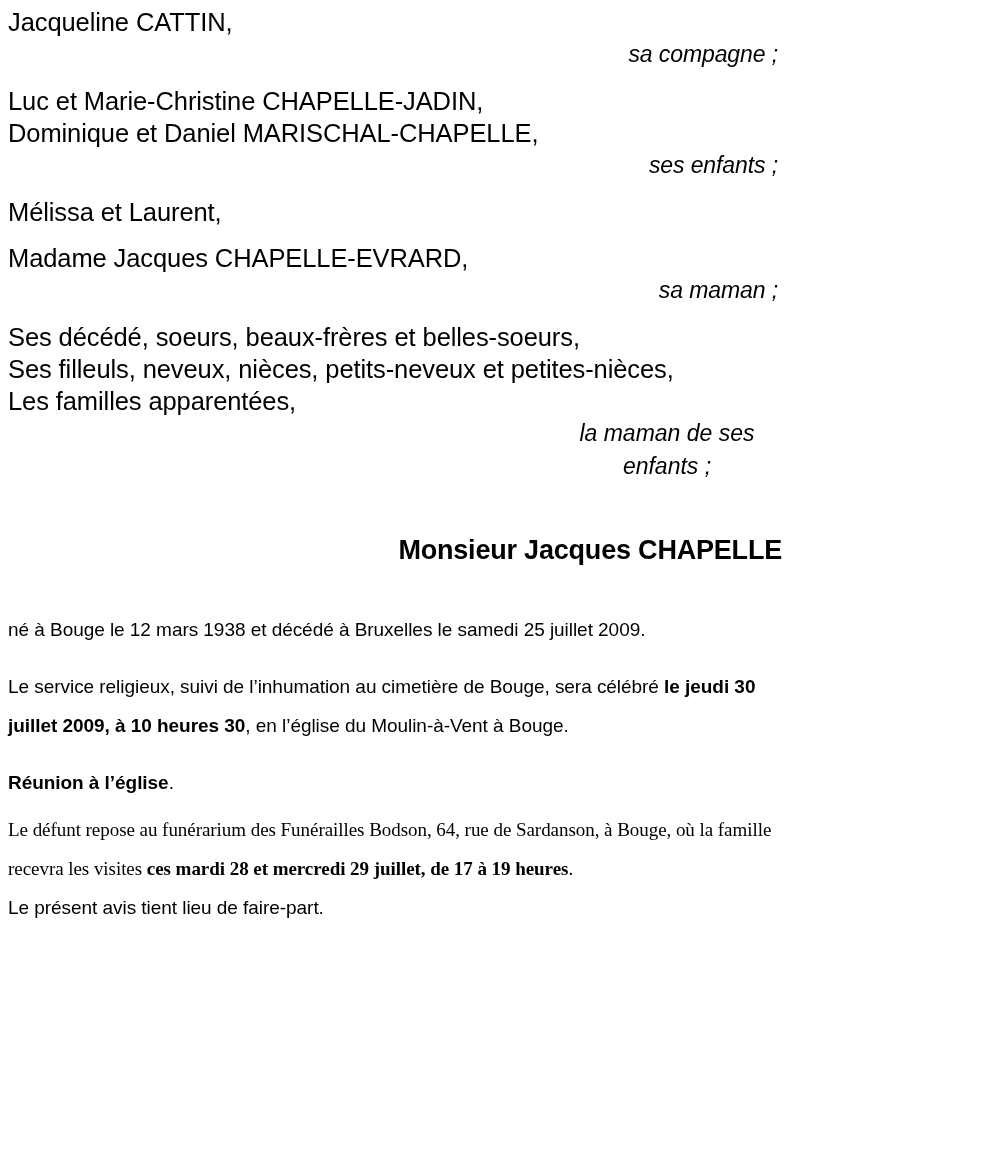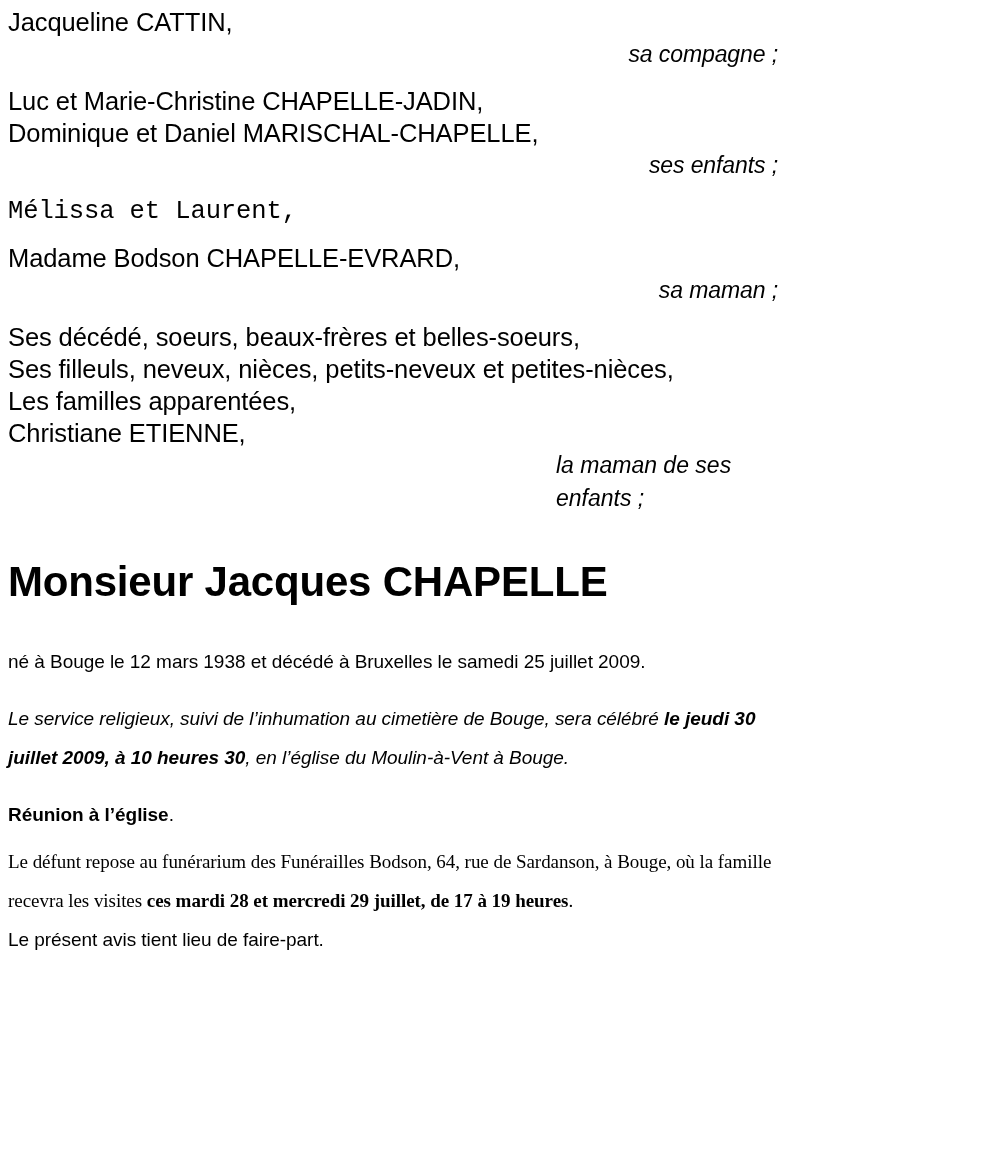--- a/index.html
+++ b/index.html
@@ -49,67 +49,68 @@
   .rel-label {
     display: inline;
     font-style: italic;
     font-size: 23px;
     line-height: 33px;
     letter-spacing: -0.1px;
     text-align: center;
   }
   .rel-label-wrap {
     display: block;
-    text-align: left;
+    text-align: center;
     padding-right: 4px;
     max-width: 222px;
     margin-left: auto;
     font-style: italic;
     font-size: 23px;
     line-height: 33px;
   }
 
   
   .rel-group.g1 { margin-bottom: 14px; }
   .rel-group.g2 { margin-bottom: 14px; }
-  .rel-group.g3 { margin-bottom: 14px; font-family: Liberation Mono, monospace; }
+  .rel-group.g3 { margin-bottom: 14px; }
   .rel-group.g4 { margin-bottom: 14px; }
   .rel-group.g5 { margin-bottom: 0; }
 
   
   .intro-line {
     display: block;
     font-size: 25.5px;
     line-height: 32px;
     margin-top: 10px;
     white-space: nowrap;
   }
 
   
   .headline {
     display: block;
     font-weight: bold;
-    font-size: 42px;
+    font-size: 27px;
     line-height: 42px;
     letter-spacing: -0.2px;
     margin: 46px 0 0 0;
     white-space: nowrap;
+    text-align: right;
   }
 
   
   .para {
     display: block;
     font-size: 19px;
     line-height: 39px;
     letter-spacing: -0.05px;
     max-width: 945px;
     margin: 0;
   }
   .para.p1 { margin-top: 39px; }
-  .para.p2 { margin-top: 18px; font-style: italic; }
+  .para.p2 { margin-top: 18px; }
   .para.p3 { margin-top: 18px; }
   .para.p4 { margin-top: 8px; font-family: Liberation Serif, serif; }
   .para.p5 { }
   .para b { font-weight: bold; }
 </style>
 </head>
 <body>
 
 <div class="notice">
 
@@ -133,33 +134,32 @@
   </div>
 
   <div class="rel-group g3">
     <div class="rel-names">
       <span class="name-line">Mélissa et Laurent,</span>
     </div>
   </div>
 
   <div class="rel-group g4">
     <div class="rel-names">
-      <span class="name-line">Madame Bodson CHAPELLE-EVRARD,</span>
+      <span class="name-line">Madame Jacques CHAPELLE-EVRARD,</span>
     </div>
     <div class="rel-label-row">
       <span class="rel-label">sa maman ;</span>
     </div>
   </div>
 
   <div class="rel-group g5">
     <div class="rel-names">
       <span class="name-line">Ses décédé, soeurs, beaux-frères et belles-soeurs,</span>
       <span class="name-line">Ses filleuls, neveux, nièces, petits-neveux et petites-nièces,</span>
       <span class="name-line">Les familles apparentées,</span>
-      <span class="name-line">Christiane ETIENNE,</span>
     </div>
     <div class="rel-label-wrap">la maman de ses enfants ;</div>
   </div>
 
 
   <h1 class="headline">Monsieur Jacques CHAPELLE</h1>
 
   <p class="para p1">
     <span>né à Bouge le 12 mars 1938 et décédé à Bruxelles le samedi 25 juillet 2009.</span>
   </p>

